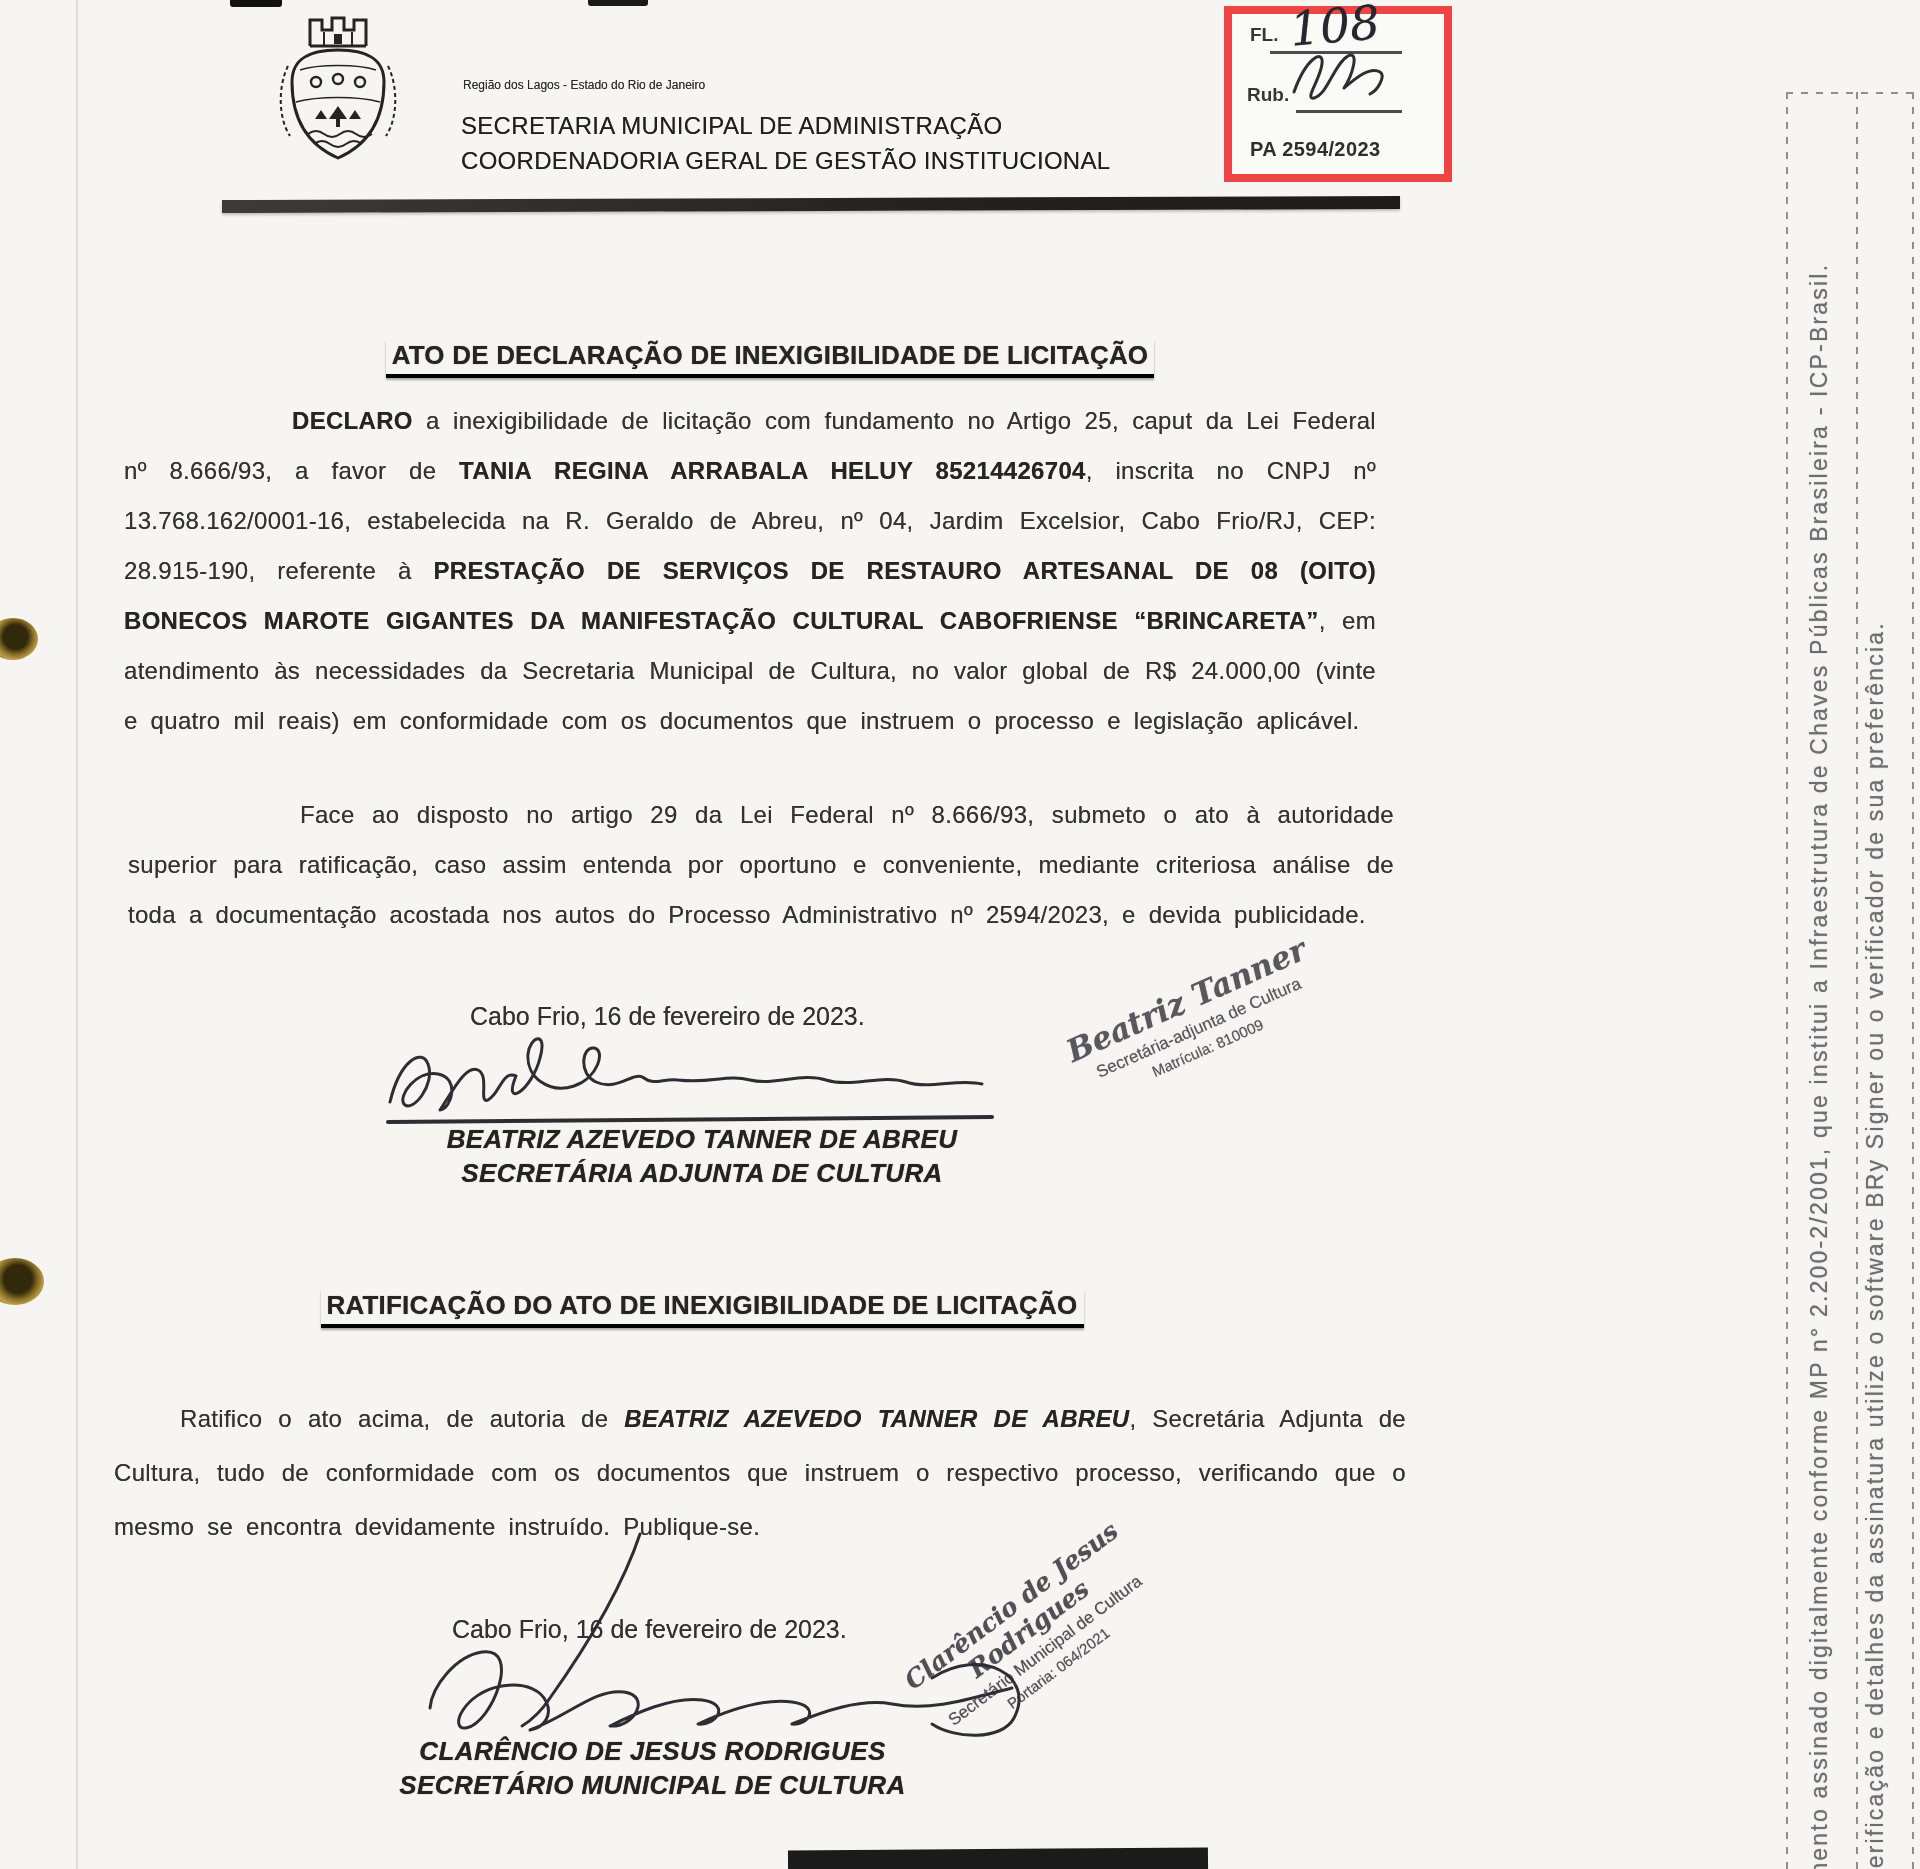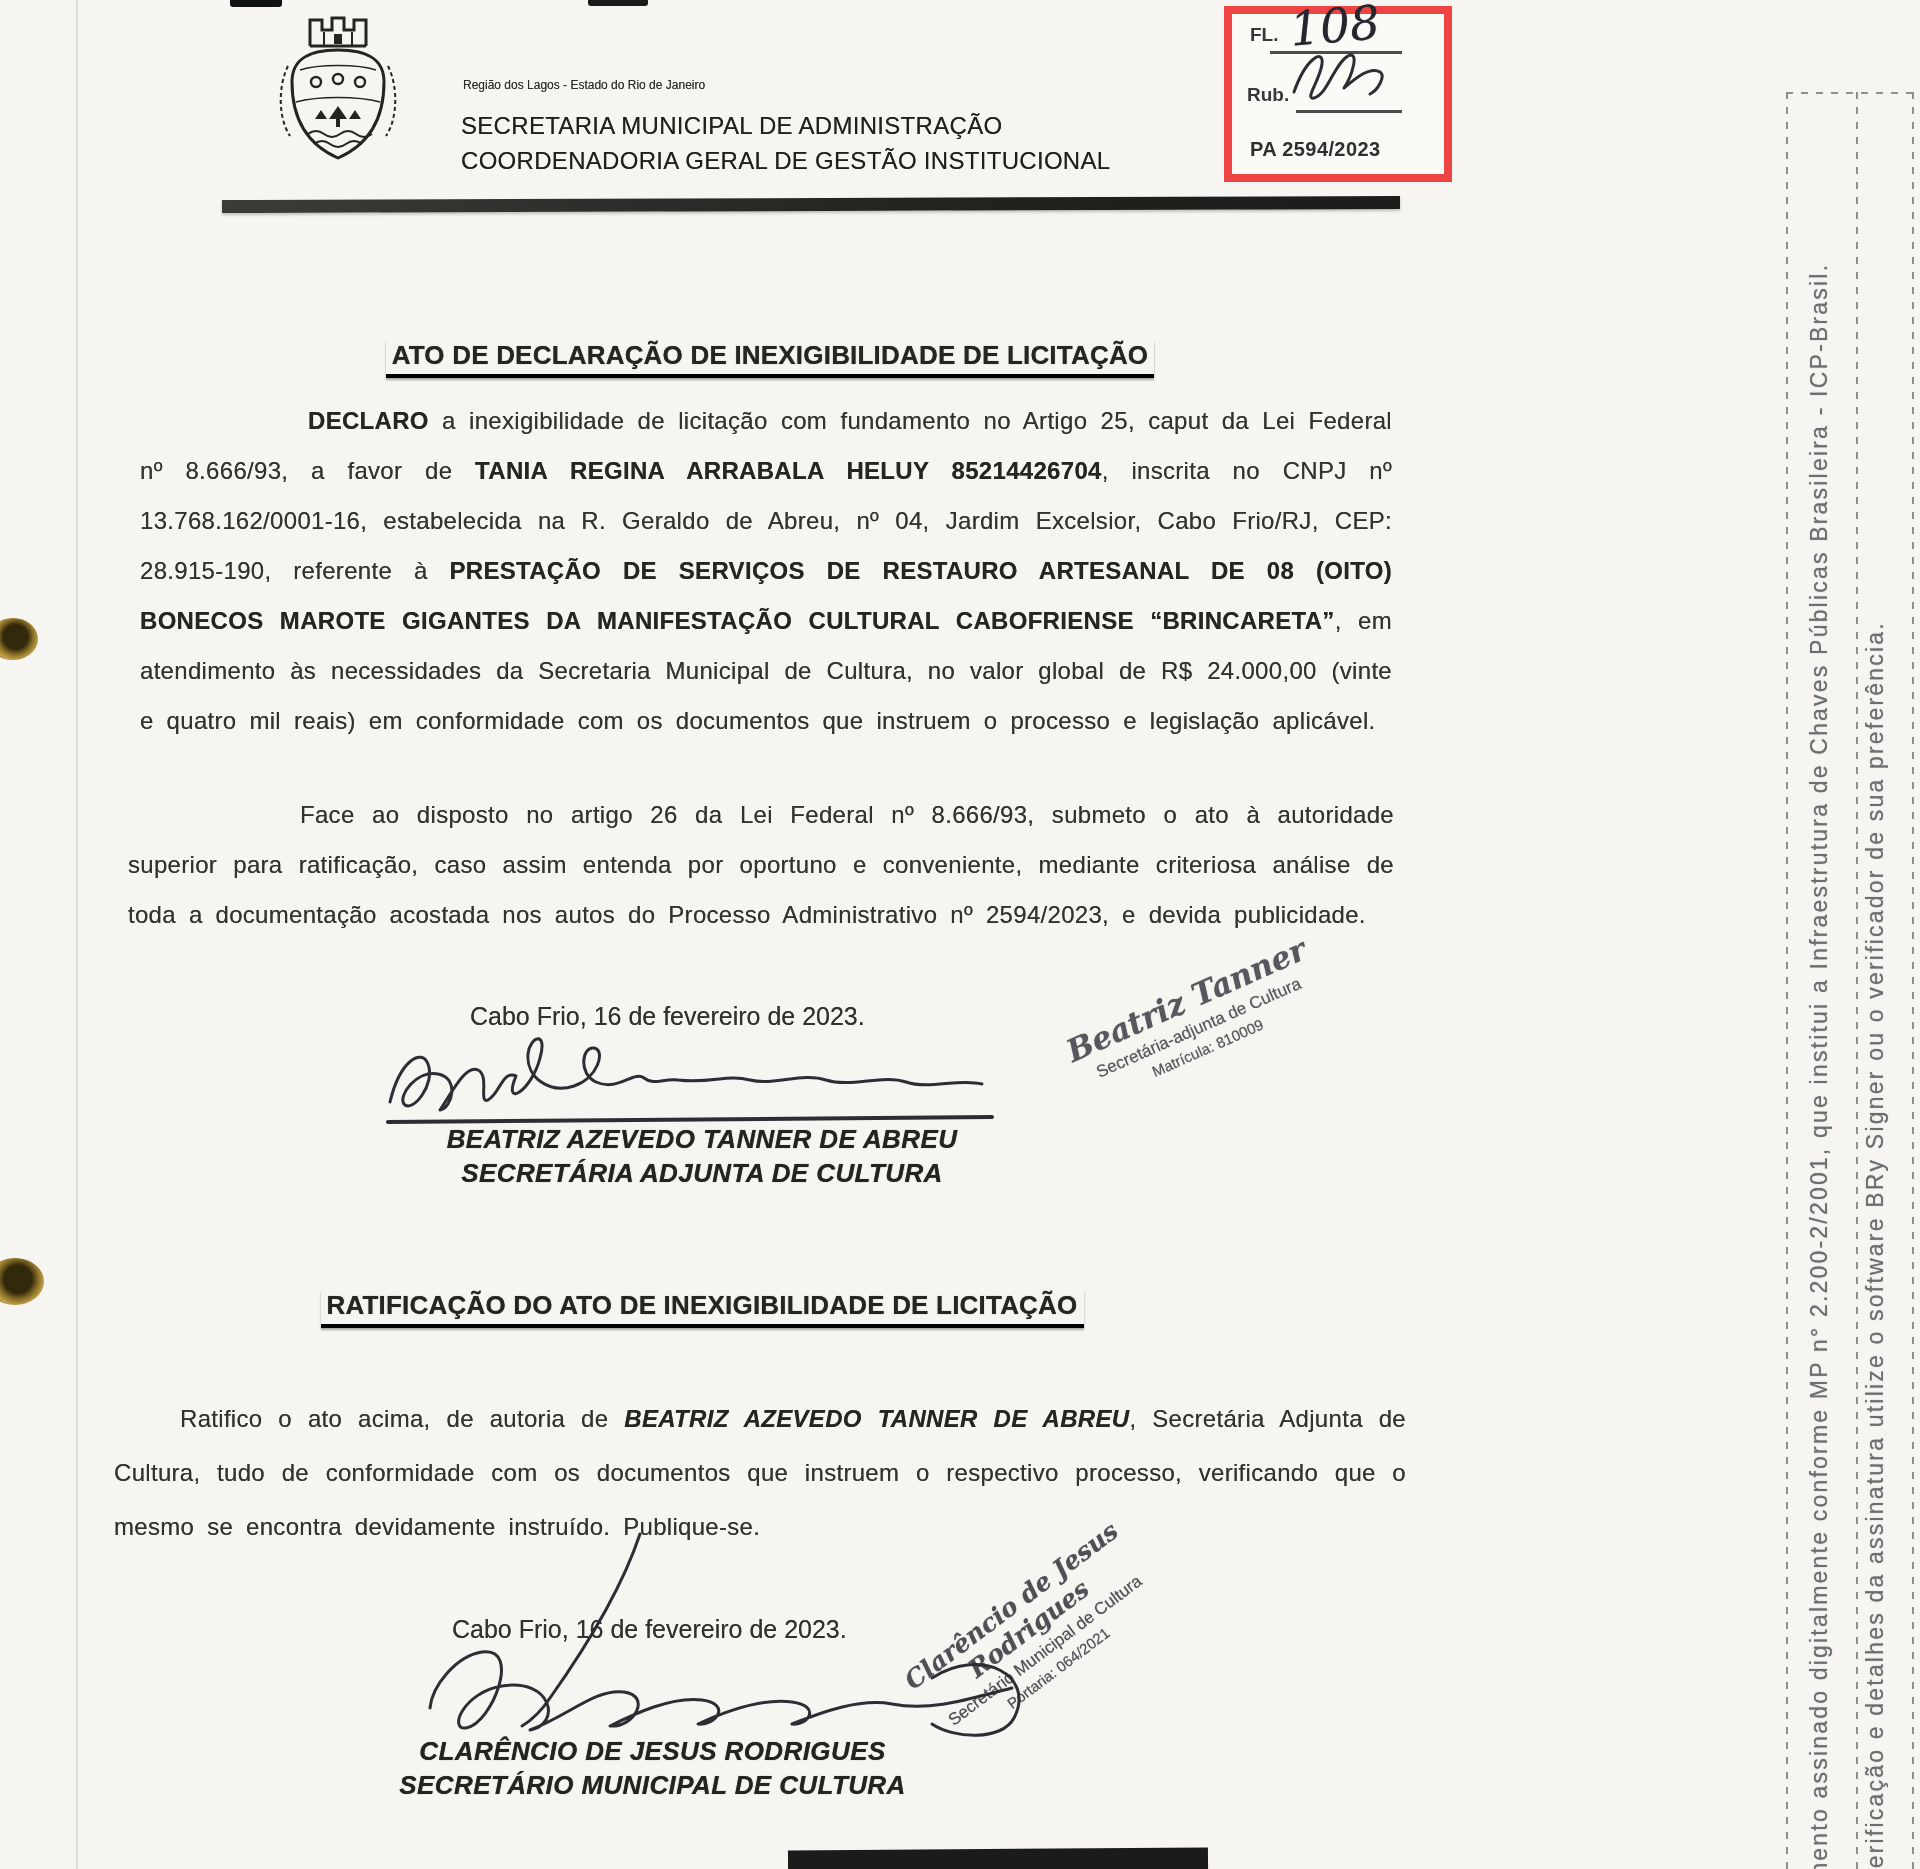--- a/index.html
+++ b/index.html
@@ -40,21 +40,21 @@
   
   .doc-title{font-size:26px;font-weight:bold;color:#262523;letter-spacing:.2px;text-align:center;
              text-shadow:0 0 .8px rgba(38,37,35,.8);}
   .doc-title span{display:inline-block;padding:0 6px 3px 6px;border-bottom:4px solid #000000;
                   box-shadow:0 2px 2px rgba(70,68,64,.45);}
   .t1{left:0;top:340px;width:1540px;}
   .t2{left:0;top:1290px;width:1404px;}
   .para{font-size:24px;line-height:50px;color:#343230;text-align:justify;letter-spacing:.3px;word-spacing:6px;
         text-shadow:0 0 .6px rgba(52,50,48,.7);}
   .para b{color:#262523;}
-  .p1{left:140px;top:396px;width:1252px;text-indent:168px;}
+  .p1{left:124px;top:396px;width:1252px;text-indent:168px;}
   .p2{left:128px;top:790px;width:1266px;text-indent:172px;}
   .p3{left:114px;top:1392px;width:1292px;text-indent:66px;line-height:54px;}
   .it{font-style:italic;}
   .dateline{font-size:25px;color:#33312f;text-shadow:0 0 .6px rgba(51,49,47,.7);}
   .d1{left:470px;top:1002px;}
   .d2{left:452px;top:1615px;}
   
   .sig path{fill:none;stroke:#2d2d33;stroke-width:3;stroke-linecap:round;stroke-linejoin:round;}
   .sig .thick{stroke-width:4;}
   .stamp{text-align:center;color:#47474d;opacity:.9;text-shadow:0 0 1px rgba(71,71,77,.65);}
@@ -133,21 +133,21 @@
   </div>
 
   <div class="abs divider"></div>
 
   <div class="abs doc-title t1">
     <span>ATO DE DECLARAÇÃO DE INEXIGIBILIDADE DE LICITAÇÃO</span>
   </div>
 
   <div class="abs para p1"><b>DECLARO</b><span> a inexigibilidade de licitação com fundamento no Artigo 25, caput da Lei Federal nº 8.666/93, a favor de </span><b>TANIA REGINA ARRABALA HELUY 85214426704</b><span>, inscrita no CNPJ nº 13.768.162/0001-16, estabelecida na R. Geraldo de Abreu, nº 04, Jardim Excelsior, Cabo Frio/RJ, CEP: 28.915-190, referente à </span><b>PRESTAÇÃO DE SERVIÇOS DE RESTAURO ARTESANAL DE 08 (OITO) BONECOS MAROTE GIGANTES DA MANIFESTAÇÃO CULTURAL CABOFRIENSE “BRINCARETA”</b><span>, em atendimento às necessidades da Secretaria Municipal de Cultura, no valor global de R$ 24.000,00 (vinte e quatro mil reais) em conformidade com os documentos que instruem o processo e legislação aplicável.</span></div>
 
-  <div class="abs para p2">Face ao disposto no artigo 26 da Lei Federal nº 8.666/93, submeto o ato à autoridade superior para ratificação, caso assim entenda por oportuno e conveniente, mediante criteriosa análise de toda a documentação acostada nos autos do Processo Administrativo nº 2594/2023, e devida publicidade.</div>
+  <div class="abs para p2">Face ao disposto no artigo 29 da Lei Federal nº 8.666/93, submeto o ato à autoridade superior para ratificação, caso assim entenda por oportuno e conveniente, mediante criteriosa análise de toda a documentação acostada nos autos do Processo Administrativo nº 2594/2023, e devida publicidade.</div>
 
   <div class="abs dateline d1">Cabo Frio, 16 de fevereiro de 2023.</div>
 
   <div class="abs stamp stamp1">
     <div class="s-name">Beatriz Tanner</div>
     <div class="s-role">Secretária-adjunta de Cultura</div>
     <div class="s-id">Matrícula: 810009</div>
   </div>
 
   <svg class="abs sig" style="left:382px;top:1030px;" width="625" height="100" viewBox="0 0 625 100">

